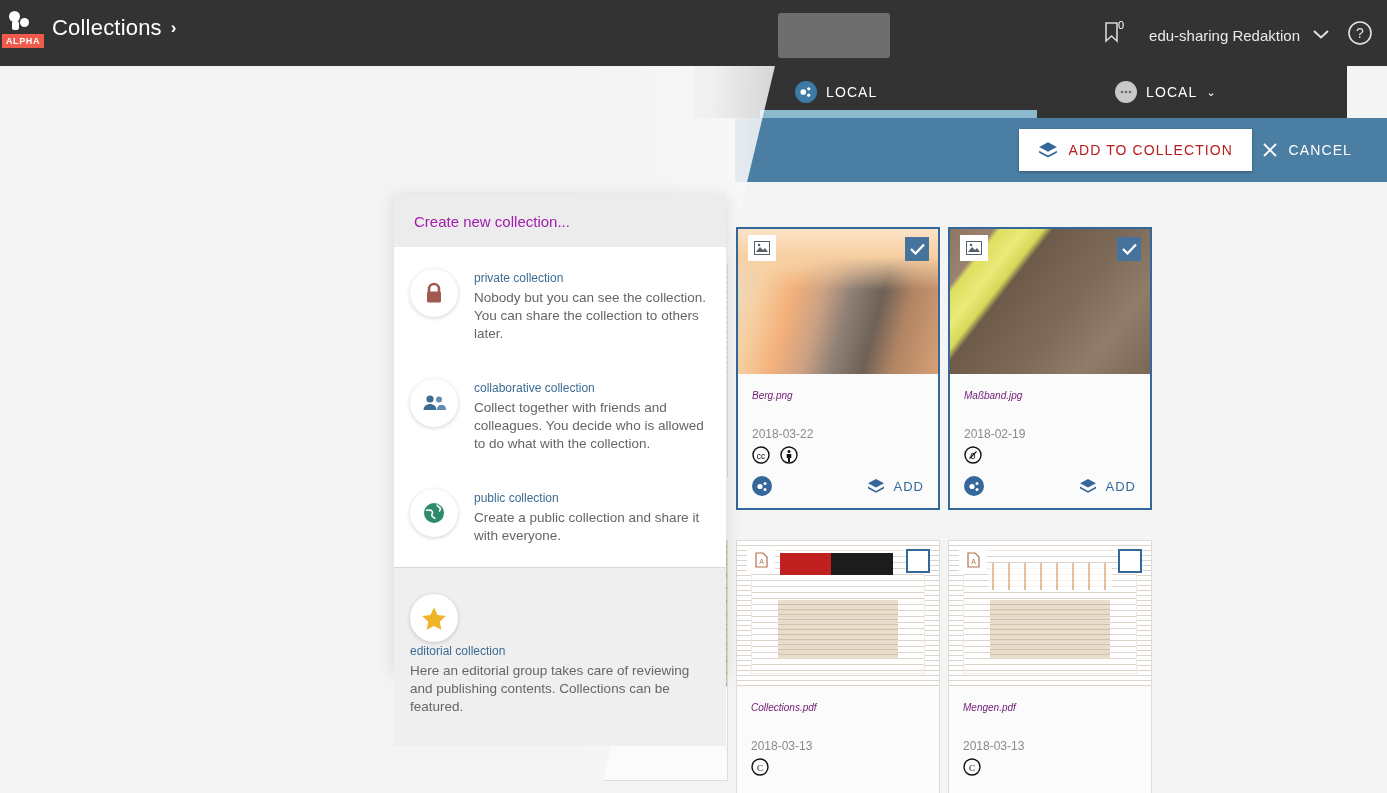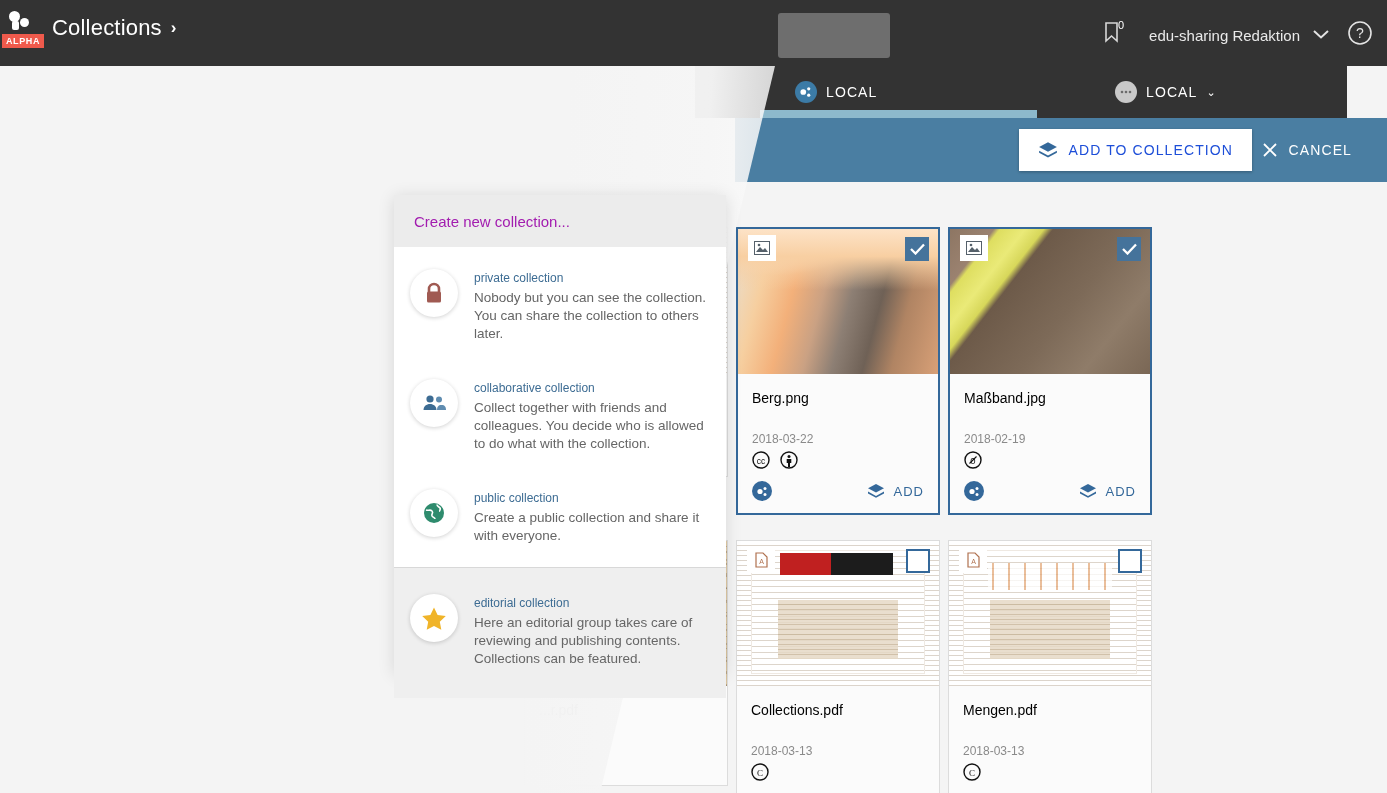--- a/index.html
+++ b/index.html
@@ -74,21 +74,21 @@
     background:#8db9cc; z-index:6;
   }
 
   
   .bluebar{
     position:absolute; left:735px; top:118px; width:652px; height:64px;
     background:#4a7ea2; z-index:4;
   }
   .btn-add-collection{
     position:absolute; right:135px; top:11px; height:42px;
-    background:#ffffff; color:#1d4ed8; display:flex; align-items:center;
+    background:#ffffff; color:#b91c1c; display:flex; align-items:center;
     padding:0 19px; border:none; cursor:pointer;
     font-size:14px; letter-spacing:1.1px; box-shadow:0 1px 3px rgba(0,0,0,.28);
     font-family:"Liberation Sans", sans-serif;
   }
   .btn-add-collection .lbl{ margin-left:11px; }
   .btn-cancel{
     position:absolute; right:35px; top:11px; height:42px; background:transparent;
     border:none; color:#ffffff; display:flex; align-items:center; cursor:pointer;
     font-size:14px; letter-spacing:1.1px; font-family:"Liberation Sans", sans-serif;
   }
@@ -109,21 +109,21 @@
     position:absolute; left:10px; top:6px; width:28px; height:26px;
     background:#ffffff; display:flex; align-items:center; justify-content:center; z-index:3;
   }
   .chk{
     position:absolute; right:9px; top:8px; width:24px; height:24px;
     border:2px solid #34689a; background:#ffffff; z-index:3;
     display:flex; align-items:center; justify-content:center;
   }
   .chk.on{ background:#45739b; border-color:#45739b; }
   .card-body{ padding:16px 14px 12px 14px; background:#fbfbfb; }
-  .card-title{ font-size:14px; color:#000000; margin-bottom:26px; }
+  .card-title{ font-size:10px; color:#701a75; margin-bottom:26px;font-style:italic; }
   .card-date{ font-size:12px; color:#8a8a8a; margin-bottom:6px; }
   .lic-row{ display:flex; align-items:center; gap:10px; margin-bottom:9px; height:20px;}
   .card-foot{ display:flex; align-items:center; justify-content:space-between; }
   .src-ico{
     width:20px; height:20px; border-radius:50%; background:#34689a;
     display:flex; align-items:center; justify-content:center;
   }
   .add-btn{
     display:flex; align-items:center; color:#34689a; font-size:13px;
     letter-spacing:1px; background:none; border:none; cursor:pointer;
@@ -224,21 +224,21 @@
   .opt.group-b{ background:#efefef; }
   .opt-sep{ height:1px; background:#d8d8d8; margin:0; }
   .opt-ico{
     flex:0 0 48px; width:48px; height:48px; border-radius:50%; background:#ffffff;
     box-shadow:0 1px 4px rgba(0,0,0,.18);
     display:flex; align-items:center; justify-content:center; margin-right:16px;
   }
   .opt-txt{ padding-top:2px; }
   .opt-title{ color:#3d6c93; font-size:12px; margin-bottom:4px; }
   .opt-desc{ color:#666666; font-size:13.5px; line-height:18px; }
-  .dlg-bottom{ background:#efefef; }
+  .dlg-bottom{ background:#efefef;flex-direction:column; }
 </style>
 </head>
 <body>
 
 <div id="app">
 
   <div class="bg-layer"></div>
 
   <div class="grid">
 

